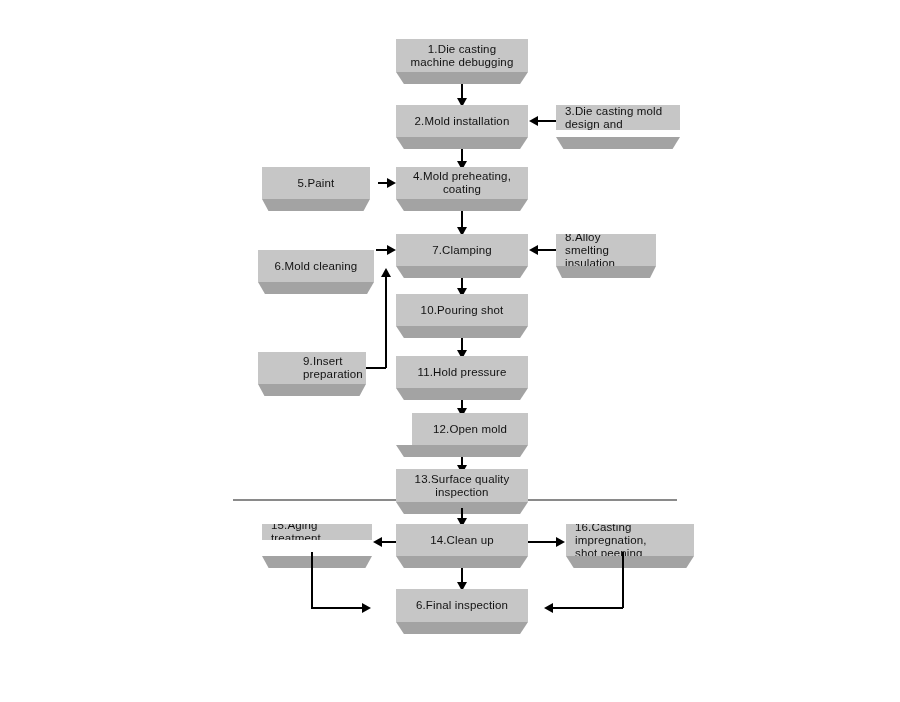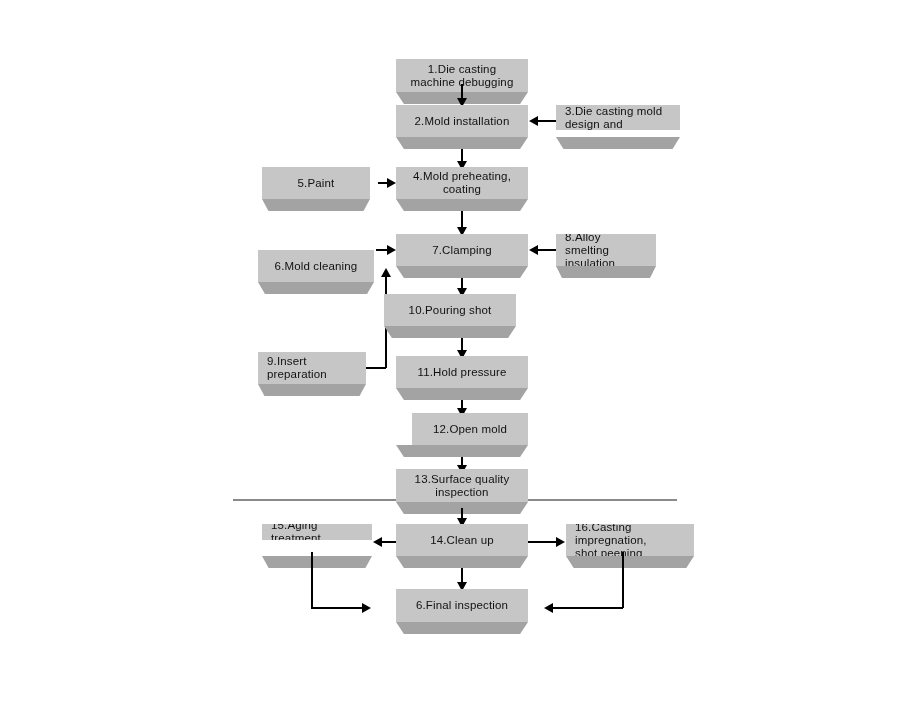--- a/index.html
+++ b/index.html
@@ -98,21 +98,21 @@
     position: absolute;
     background: #8a8a8a;
     height: 1.6px;
   }
 </style>
 </head>
 <body>
 
 <div id="canvas">
 
-  <div class="node center" style="left:396px; top:39px; width:132px; height:45px;margin-top:20px;">
+  <div class="node center" style="left:396px; top:39px; width:132px; height:45px;">
     <div class="face" style="height:33px;">
       <div class="label">1.Die casting
 machine debugging</div>
     </div>
     <div class="base" style="top:33px; height:12px; clip-path: polygon(0 0, 100% 0, 94% 100%, 6% 100%);"></div>
   </div>
   <div class="seg v" style="left:461px; top:84px; height:16px;"></div>
   <div class="arrow down" style="left:457px; top:98px;"></div>
 
   <div class="node center" style="left:396px; top:105px; width:132px; height:44px;">
@@ -175,33 +175,33 @@
     <div class="face" style="height:32px;">
       <div class="label">8.Alloy smelting
 insulation</div>
     </div>
     <div class="base" style="top:32px; height:12px; clip-path: polygon(0 0, 100% 0, 94% 100%, 6% 100%);"></div>
   </div>
   <div class="seg h" style="left:538px; top:249px; width:18px;"></div>
   <div class="arrow left" style="left:529px; top:245px;"></div>
 
   <div class="node left-lbl" style="left:258px; top:352px; width:108px; height:44px;">
-    <div class="face" style="height:32px;">
+    <div class="face" style="height:32px;padding-left:36px;">
       <div class="label">9.Insert preparation</div>
     </div>
     <div class="base" style="top:32px; height:12px; clip-path: polygon(0 0, 100% 0, 94% 100%, 6% 100%);"></div>
   </div>
   <div class="seg h" style="left:366px; top:367px; width:20px;"></div>
   <div class="seg v" style="left:385px; top:277px; height:91px;"></div>
   <div class="arrow up" style="left:381px; top:268px;"></div>
 
   <div class="seg v" style="left:461px; top:278px; height:12px;"></div>
   <div class="arrow down" style="left:457px; top:288px;"></div>
 
-  <div class="node center" style="left:384px; top:294px; width:132px; height:59px;">
+  <div class="node center" style="left:396px; top:294px; width:132px; height:59px;">
     <div class="face" style="height:32px;">
       <div class="label">10.Pouring shot</div>
     </div>
     <div class="base" style="top:32px; height:12px; clip-path: polygon(0 0, 100% 0, 94% 100%, 6% 100%);"></div>
   </div>
   <div class="seg v" style="left:461px; top:338px; height:14px;"></div>
   <div class="arrow down" style="left:457px; top:350px;"></div>
 
   <div class="node center" style="left:396px; top:356px; width:132px; height:44px;">
     <div class="face" style="height:32px;">

